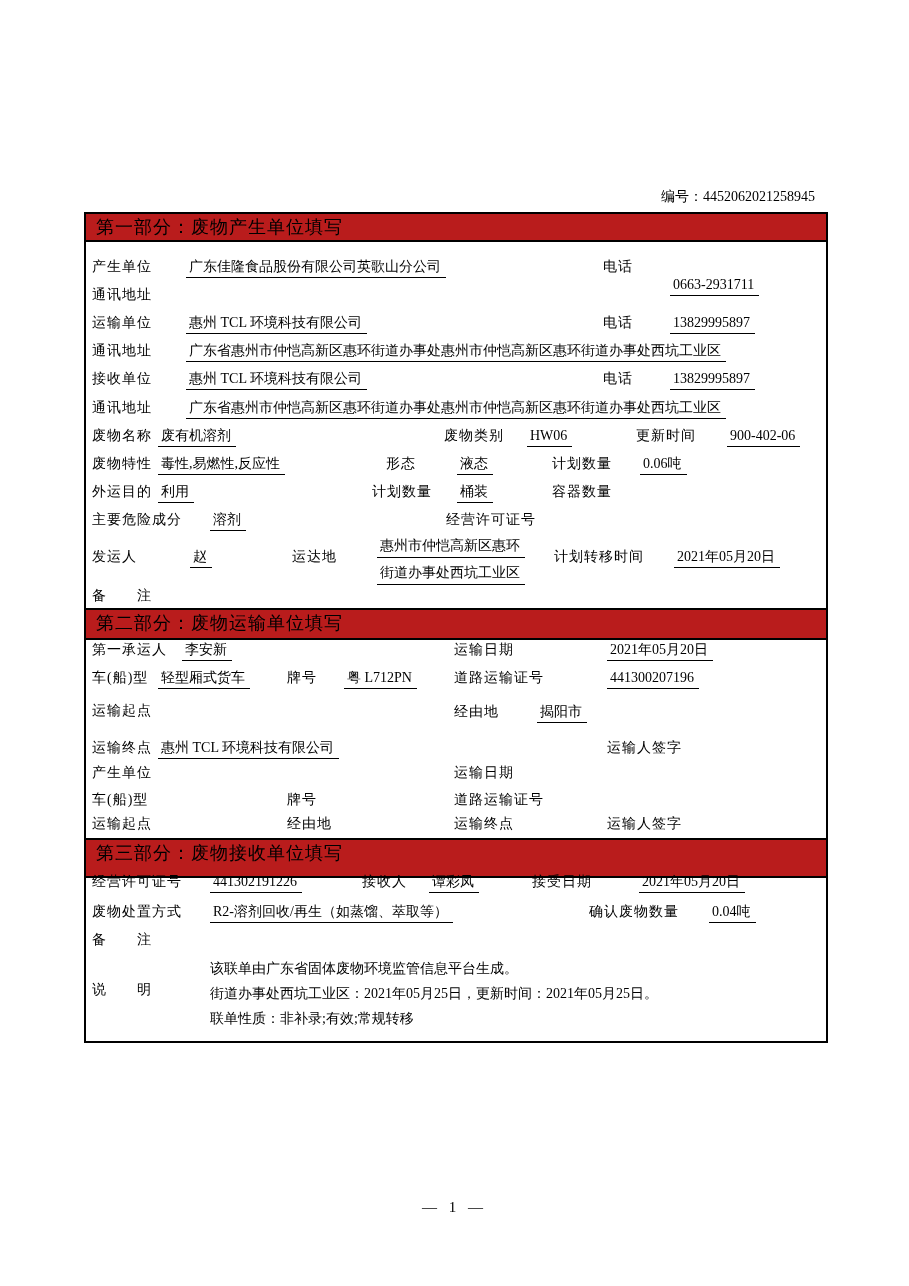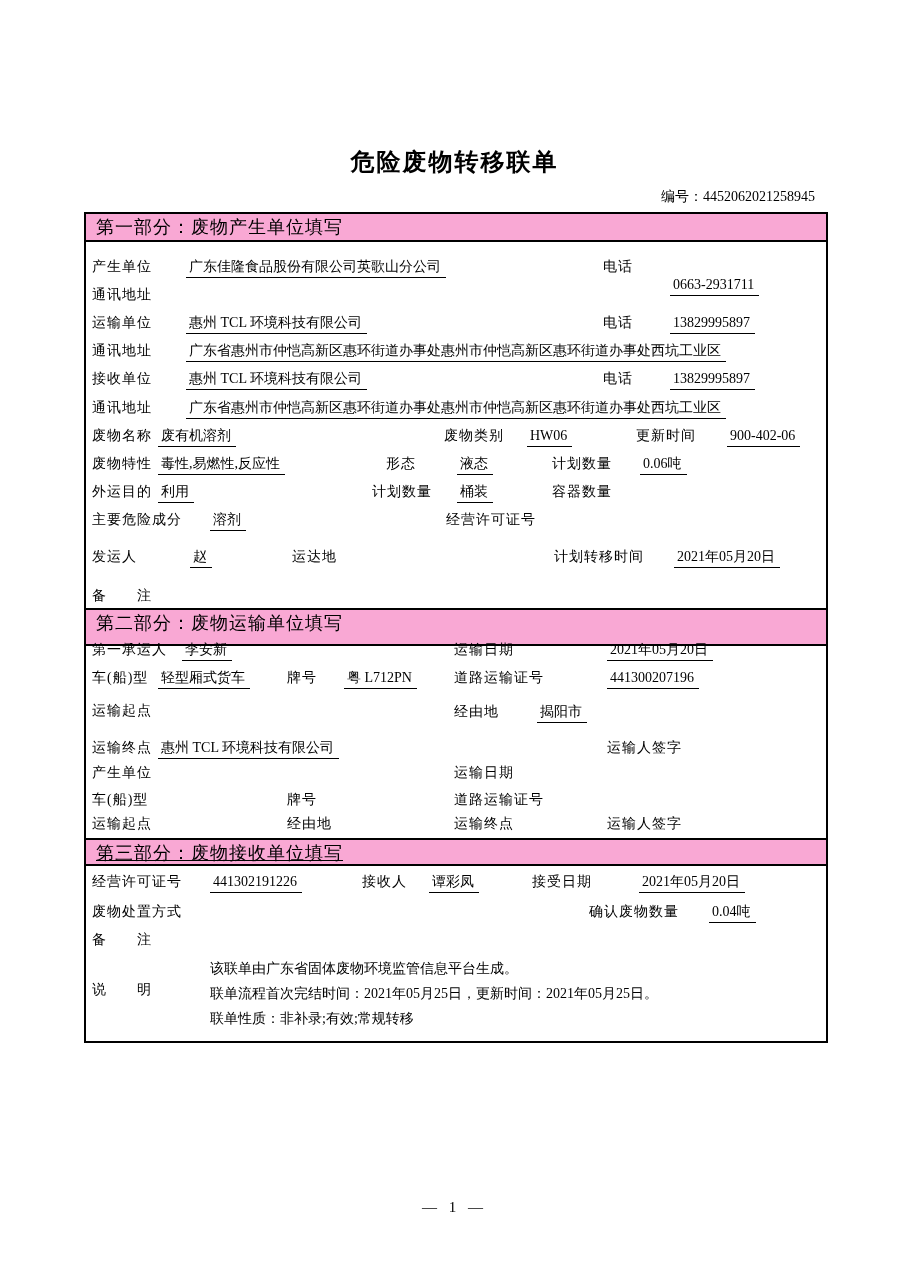--- a/index.html
+++ b/index.html
@@ -26,42 +26,41 @@
     width: 744px; height: 831px;
     border: 2px solid #000;
     box-sizing: border-box;
   }
   .sec-h {
     position: absolute; left: 0; width: 100%;
     box-sizing: border-box;
     padding-left: 10px;
     font-size: 18px; line-height: 26px; height: 28px;
     letter-spacing: 1px;
-    background: #f9a8d4;
+    background: #b91c1c;
   }
   .sec-h1 { top: 0; border-bottom: 2px solid #000; }
-  .sec-h2 { top: 394px; border-top: 2px solid #000; border-bottom: 2px solid #000; height: 38px; }
-  .sec-h3 { top: 624px; border-top: 2px solid #000; border-bottom: 2px solid #000; height: 28px; text-decoration: underline; }
+  .sec-h2 { top: 394px; border-top: 2px solid #000; border-bottom: 2px solid #000; height: 32px; }
+  .sec-h3 { top: 624px; border-top: 2px solid #000; border-bottom: 2px solid #000; height: 40px; }
   .t { position: absolute; line-height: 18px; white-space: nowrap; }
   .lbl { letter-spacing: 1px; }
   .u { border-bottom: 1px solid #000; padding: 0 5px 1px 3px; }
   .val2 { position: absolute; line-height: 27px; white-space: nowrap; }
   .val2 .u { display: inline-block; line-height: 20px; }
   .notes { position: absolute; line-height: 25px; white-space: nowrap; }
   .footer-page {
     position: absolute; left: 0; top: 1199px; width: 100%;
     text-align: center; font-size: 15px; letter-spacing: 4px;
   }
 </style>
 </head>
 <body>
 
 <div class="page">
 
-  <div class="doc-title">危险废物转移联单</div>
 
   <div class="serial-line">
     <span>编号：</span><span>4452062021258945</span>
   </div>
 
   <div class="form">
 
     <div class="sec-h sec-h1">第一部分：废物产生单位填写</div>
 
     <span class="t lbl" style="left:6px;top:44px">产生单位</span>
@@ -107,20 +106,24 @@
     <span class="t u" style="left:371px;top:269px">桶装</span>
     <span class="t lbl" style="left:466px;top:269px">容器数量</span>
 
     <span class="t lbl" style="left:6px;top:297px">主要危险成分</span>
     <span class="t u" style="left:124px;top:297px">溶剂</span>
     <span class="t lbl" style="left:360px;top:297px">经营许可证号</span>
 
     <span class="t lbl" style="left:6px;top:334px">发运人</span>
     <span class="t u" style="left:104px;top:334px">赵</span>
     <span class="t lbl" style="left:206px;top:334px">运达地</span>
+    <div class="val2" style="left:291px;top:318px">
+      <span class="u">惠州市仲恺高新区惠环</span><br>
+      <span class="u">街道办事处西坑工业区</span>
+    </div>
     <span class="t lbl" style="left:468px;top:334px">计划转移时间</span>
     <span class="t u" style="left:588px;top:334px">2021年05月20日</span>
 
     <span class="t lbl" style="left:6px;top:373px">备　　注</span>
 
     <div class="sec-h sec-h2">第二部分：废物运输单位填写</div>
 
     <span class="t lbl" style="left:6px;top:427px">第一承运人</span>
     <span class="t u" style="left:96px;top:427px">李安新</span>
     <span class="t lbl" style="left:368px;top:427px">运输日期</span>
@@ -156,29 +159,30 @@
     <div class="sec-h sec-h3">第三部分：废物接收单位填写</div>
 
     <span class="t lbl" style="left:6px;top:659px">经营许可证号</span>
     <span class="t u" style="left:124px;top:659px">441302191226</span>
     <span class="t lbl" style="left:276px;top:659px">接收人</span>
     <span class="t u" style="left:343px;top:659px">谭彩凤</span>
     <span class="t lbl" style="left:446px;top:659px">接受日期</span>
     <span class="t u" style="left:553px;top:659px">2021年05月20日</span>
 
     <span class="t lbl" style="left:6px;top:689px">废物处置方式</span>
+    <span class="t u" style="left:124px;top:689px">R2-溶剂回收/再生（如蒸馏、萃取等）</span>
     <span class="t lbl" style="left:503px;top:689px">确认废物数量</span>
     <span class="t u" style="left:623px;top:689px">0.04吨</span>
 
     <span class="t lbl" style="left:6px;top:717px">备　　注</span>
 
     <span class="t lbl" style="left:6px;top:767px">说　　明</span>
     <div class="notes" style="left:124px;top:742px">
       <span>该联单由广东省固体废物环境监管信息平台生成。</span><br>
-      <span>联单流程首次完结时间：2021年05月25日，更新时间：2021年05月25日。</span><br>
+      <span>街道办事处西坑工业区：2021年05月25日，更新时间：2021年05月25日。</span><br>
       <span>联单性质：非补录;有效;常规转移</span>
     </div>
 
   </div>
 
   <div class="footer-page">— 1 —</div>
 
 </div>
 
 </body></html>

